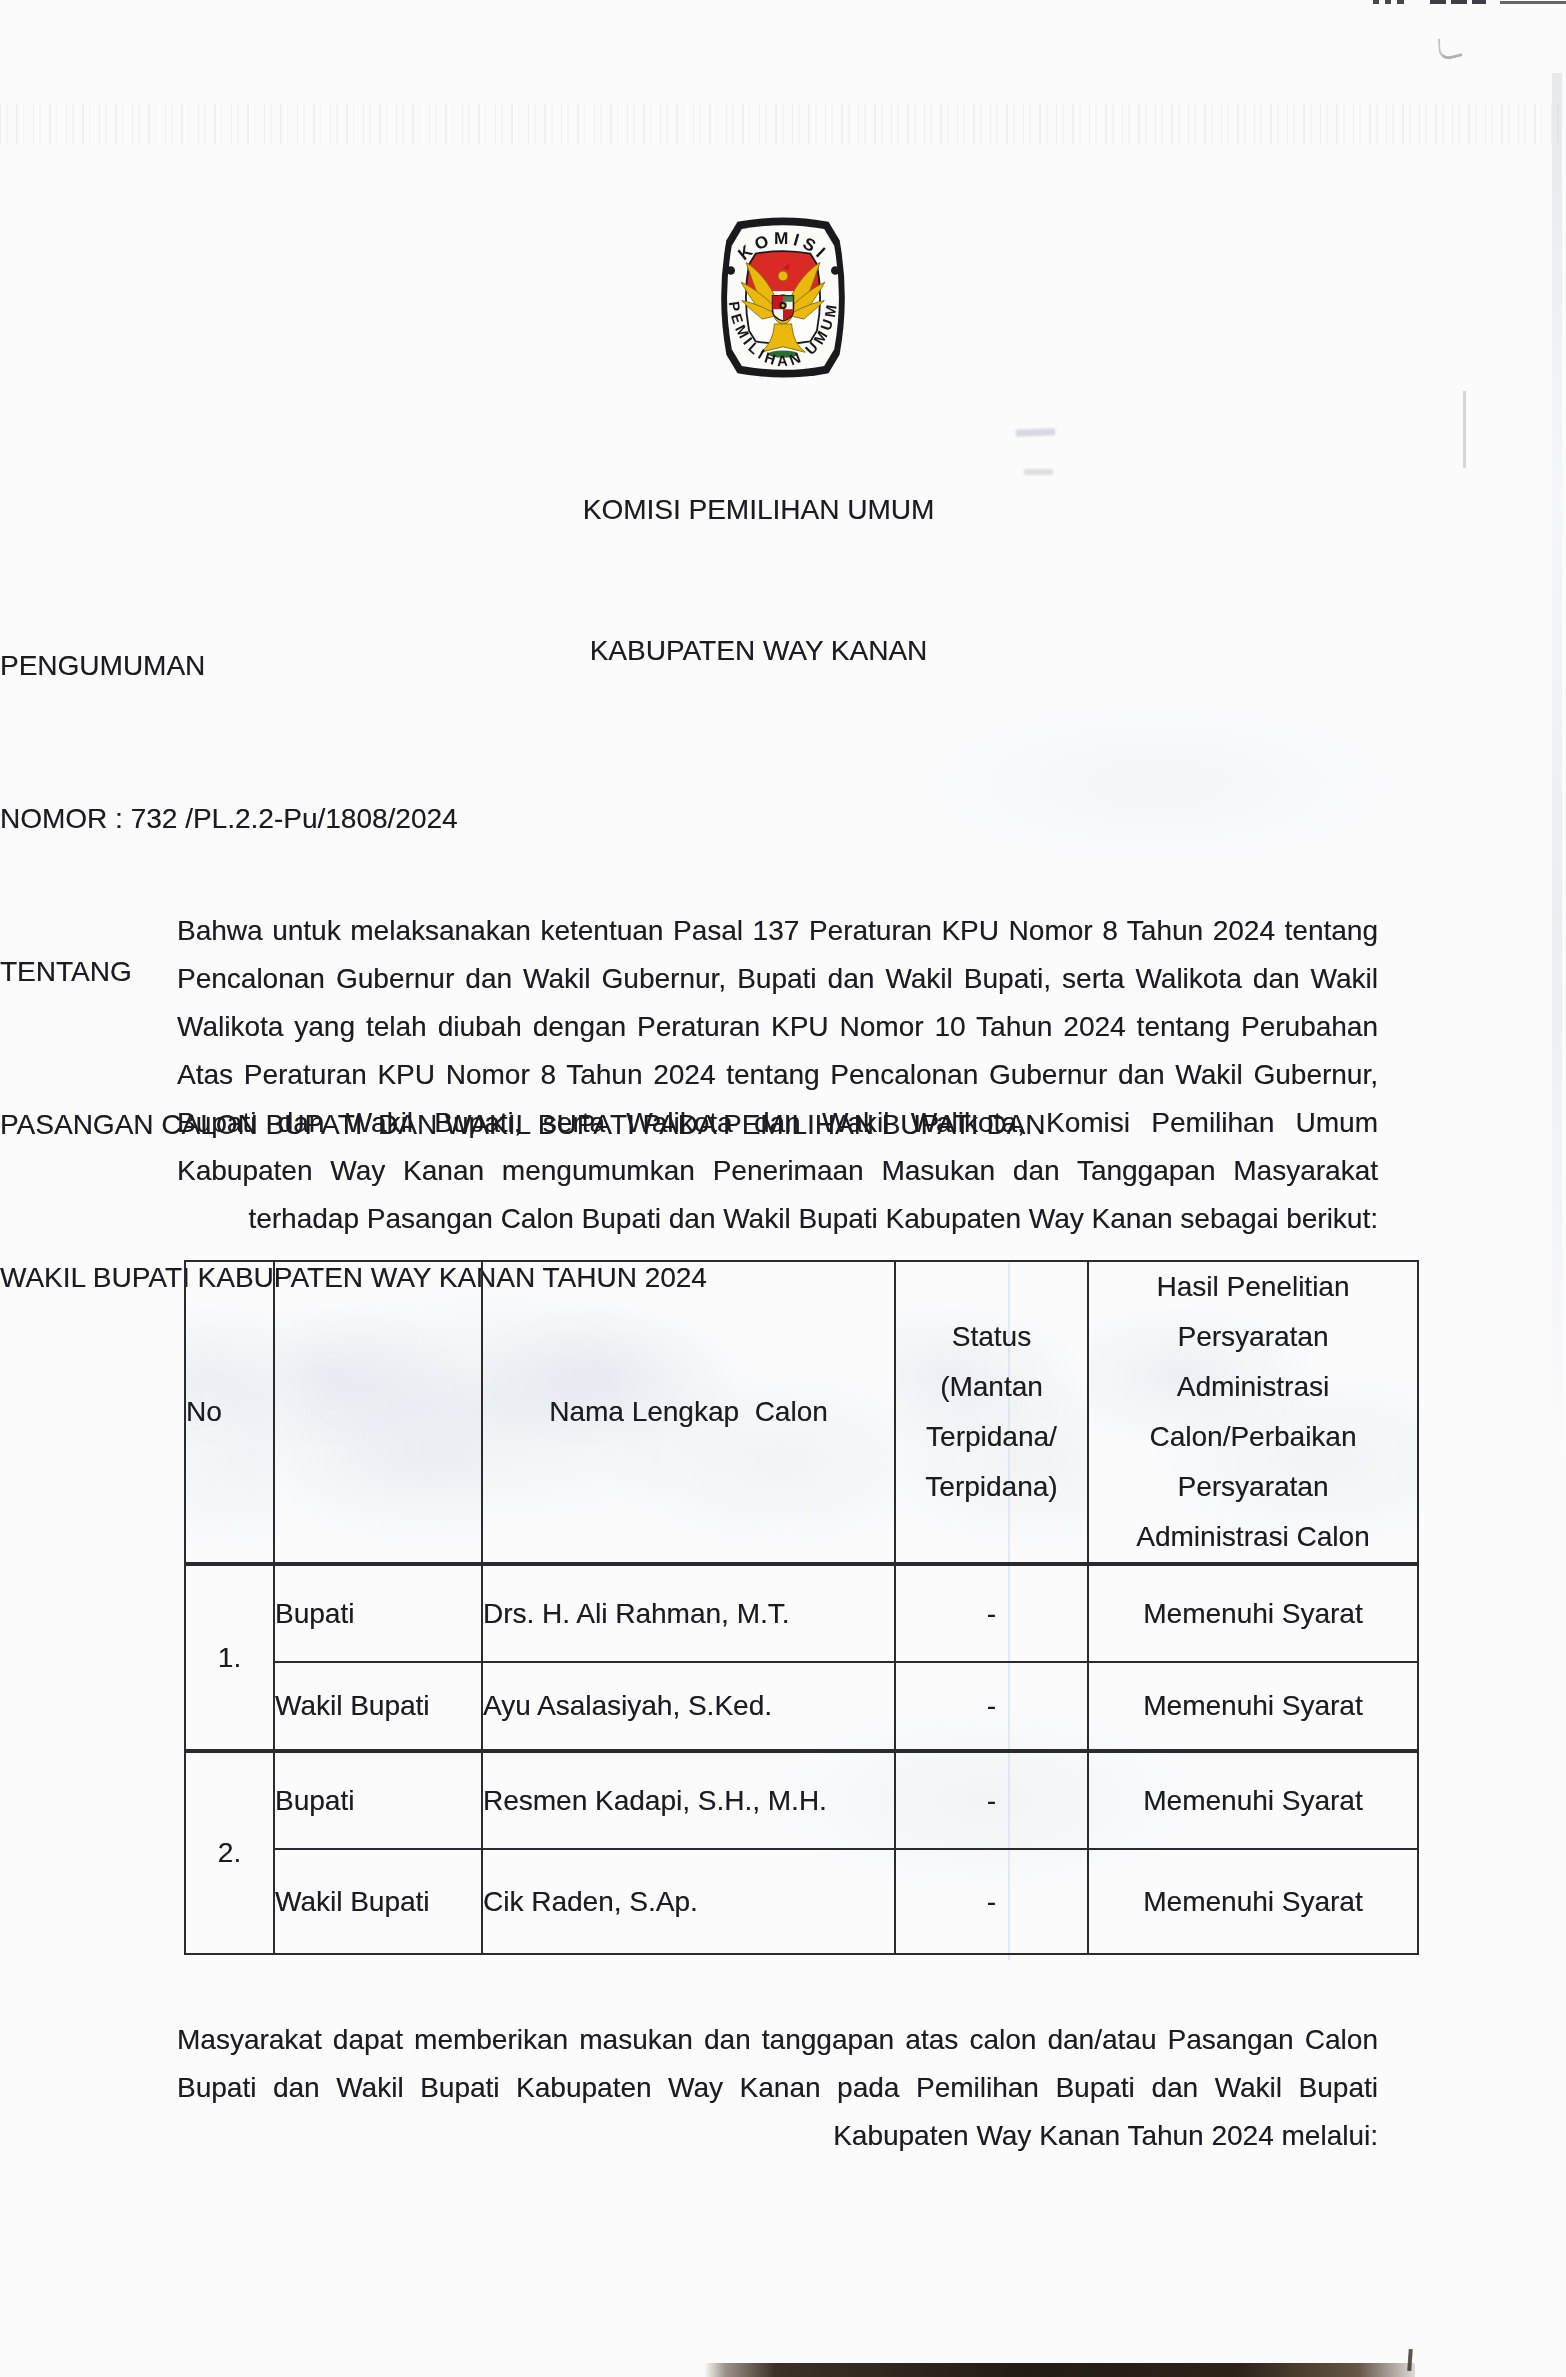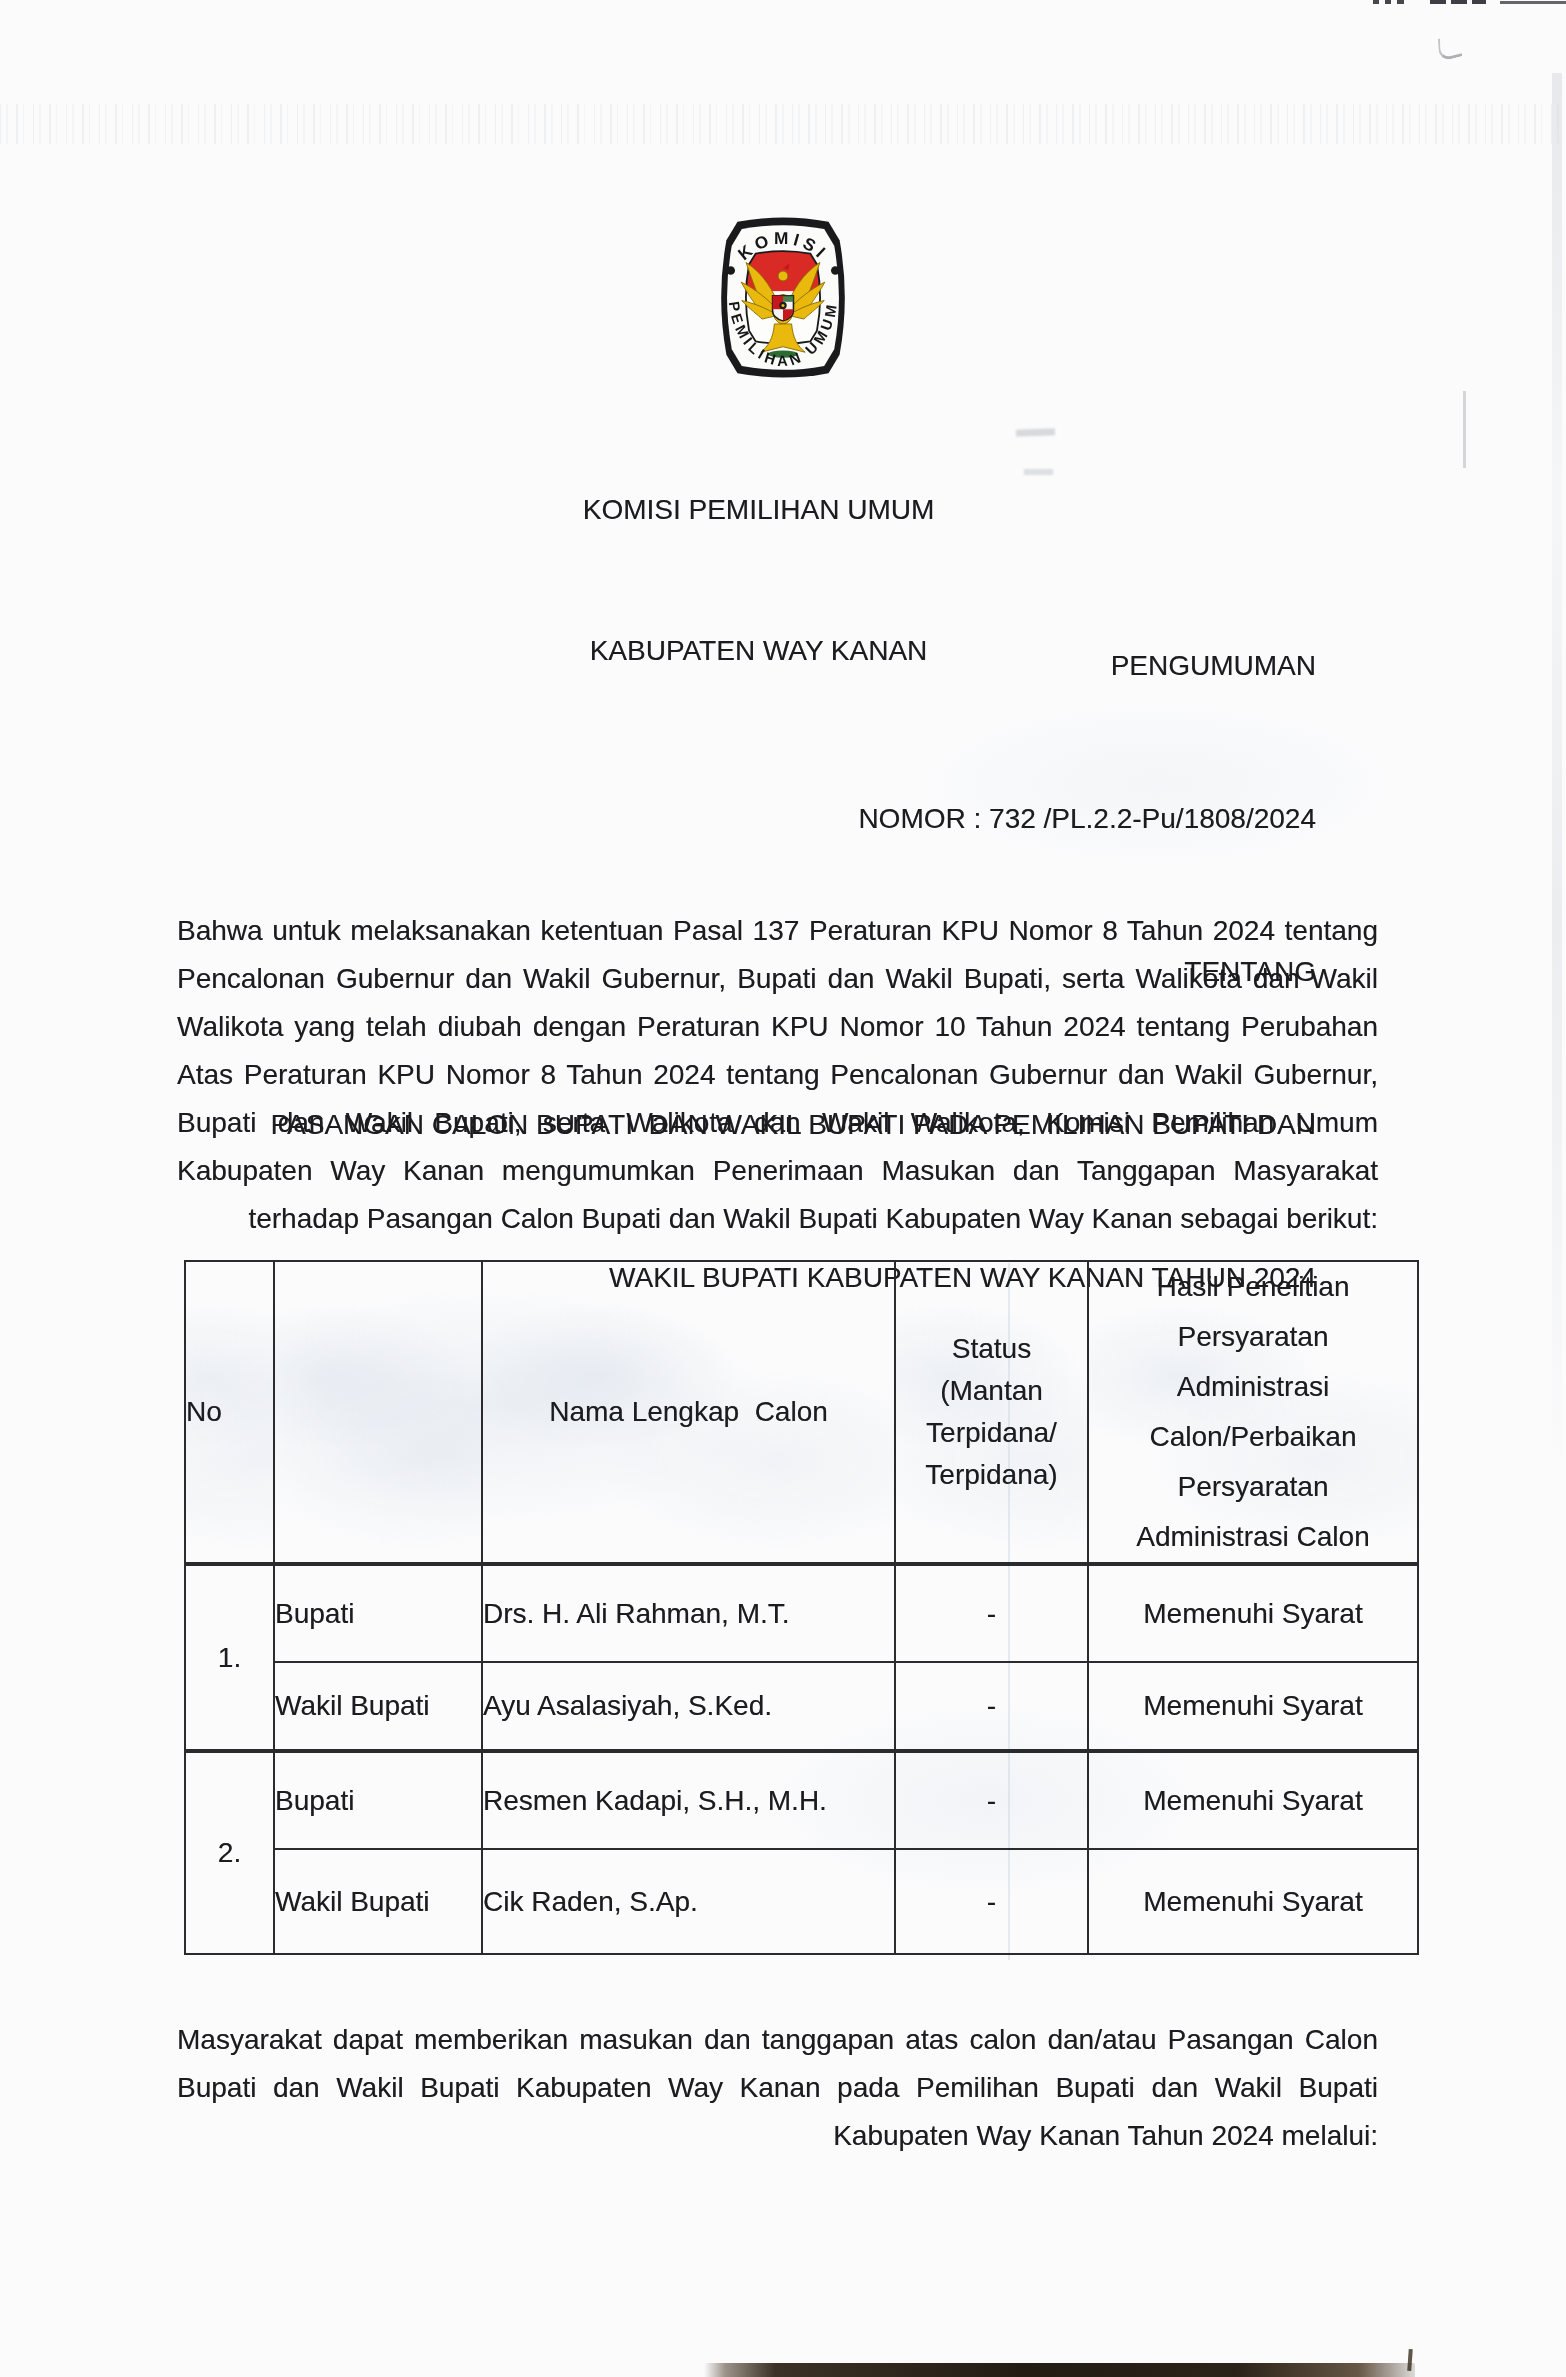--- a/index.html
+++ b/index.html
@@ -16,21 +16,21 @@
   .txt { text-shadow: 0.2px 0.2px 0.4px rgba(28,28,32,0.5); }
 
   
   .logo-wrap { position: absolute; left: 714px; top: 212px; width: 138px; height: 171px; }
   .letterhead {
     position: absolute; left: 0; top: 392px; width: 1517px;
     text-align: center; font-size: 28px; line-height: 47px; white-space: pre;
   }
   .title-block {
     position: absolute; left: 0; top: 538px; width: 1316px;
-    text-align: right; font-size: 28px; line-height: 51px; white-space: pre;
+    text-align: left; font-size: 28px; line-height: 51px; white-space: pre;
   }
 
   
   .para { position: absolute; left: 177px; width: 1201px; font-size: 28px; line-height: 48px; }
   .intro   { top: 907px; }
   .closing { top: 2016px; }
   .jline { text-align: justify; text-align-last: justify; white-space: nowrap; }
   .lline { text-align: right; white-space: nowrap; }
 
   
@@ -48,21 +48,21 @@
   tr.r1a { height: 98px; } tr.r1b { height: 89px; }
   tr.r2a { height: 98px; } tr.r2b { height: 105px; }
   tr.hrow th { border-bottom-width: 4.3px;
     background:
       radial-gradient(ellipse 196px 104px at 28% 38%, rgba(201,212,226,.30), rgba(201,212,226,0) 70%),
       radial-gradient(ellipse 257px 129px at 72% 66%, rgba(201,212,226,.22), rgba(201,212,226,0) 70%);
   }
   tr.r2a td { border-top-width: 4.3px; }
   .c-no    { text-align: left; padding-left: 12.2px; }
   .c-name  { text-align: center; white-space: pre-wrap; }
-  .c-status{ text-align: center; white-space: pre-wrap; line-height: 42px; padding-right: 27.6px; }
+  .c-status{ text-align: center; white-space: pre-wrap; line-height: 50px; padding-right: 27.6px; }
   .c-result{ text-align: center; white-space: pre-wrap; line-height: 50px; }
   .cell-no     { text-align: center; }
   .cell-pos    { text-align: left; padding-left: 18.4px; }
   .cell-name   { text-align: left; padding-left: 17px; white-space: pre; }
   .cell-status { text-align: center; padding-right: 27.6px; }
   .cell-result { text-align: center; }
 
   
   .art { position: absolute; pointer-events: none; }
   .a-top-dash1 { left: 1373px; top: 0; width: 37px; height: 4.3px;

